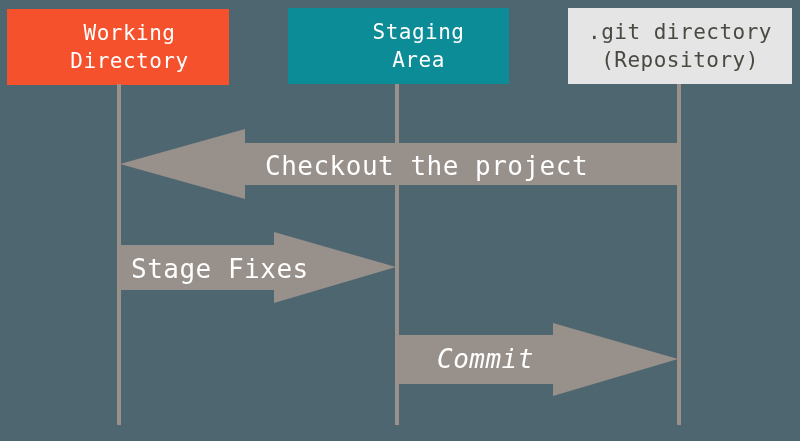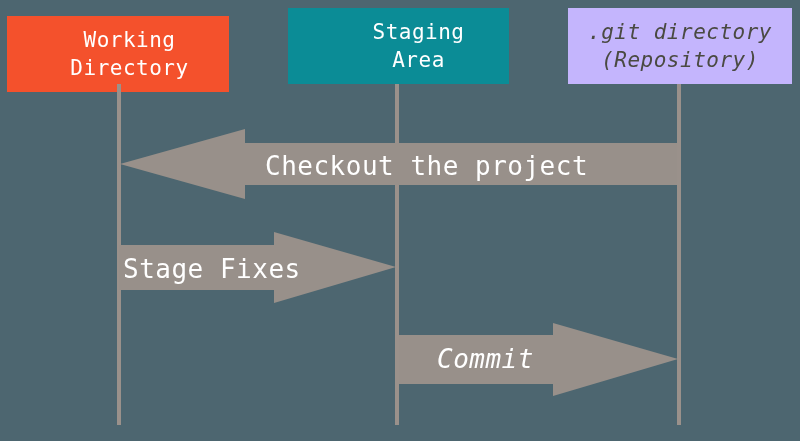--- a/index.html
+++ b/index.html
@@ -27,36 +27,35 @@
     justify-content: center;
     text-align: center;
     font-family: "DejaVu Sans Mono", monospace;
     font-size: 21px;
     line-height: 28px;
     letter-spacing: 0.5px;
     white-space: pre;
     box-sizing: border-box;
   }
   #box-working {
-    left: 7px;  top: 16px;  width: 222px; height: 76px;
+    left: 7px;  top: 9px;  width: 222px; height: 76px;
     background: #f4512c;
     color: #ffffff;
     padding-left: 23px;
   }
   #box-staging {
     left: 288px; top: 8px; width: 221px; height: 76px;
     background: #0b8c96;
     color: #ffffff;
     padding-left: 40px;
   }
   #box-repository {
     left: 568px; top: 8px; width: 224px; height: 76px;
-    background: #c4b5fd;
+    background: #e5e5e5;
     color: #4a4a42;
-    font-style: italic;
   }
 
   
   .lifeline {
     position: absolute;
     width: 4px;
     background: #9a918b;
     top: 84px;
     height: 341px;
   }
@@ -75,21 +74,21 @@
   .arrow-label {
     position: absolute;
     font-family: "DejaVu Sans Mono", monospace;
     font-size: 26px;
     letter-spacing: 0.5px;
     color: #ffffff;
     white-space: pre;
     line-height: 1;
   }
   #label-checkout { left: 265px; top: 153px; }
-  #label-stage    { left: 123px; top: 256px; }
+  #label-stage    { left: 131px; top: 256px; }
   #label-commit   { left: 437px; top: 346px; font-style: italic; }
 </style>
 </head>
 <body>
 
 <div id="diagram">
 
   <div class="node-box" id="box-working">
     <span>Working
 Directory</span>

